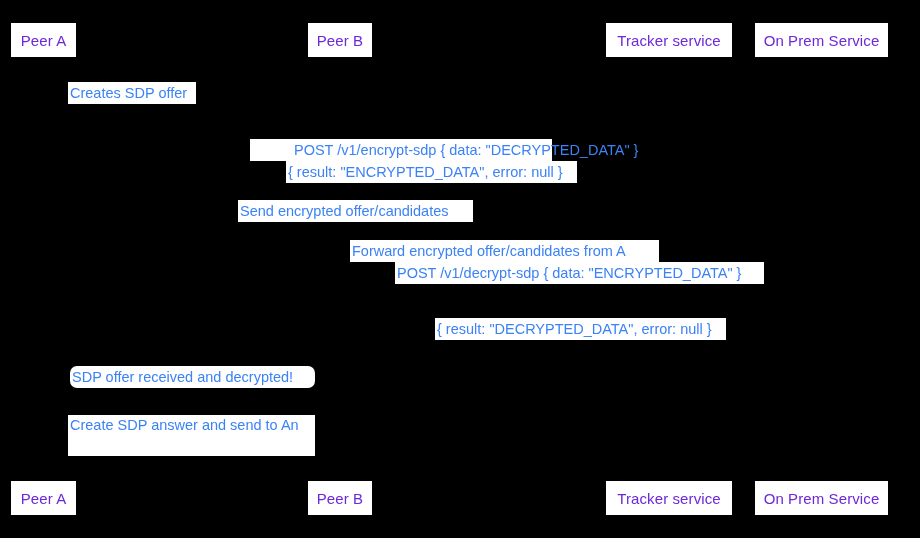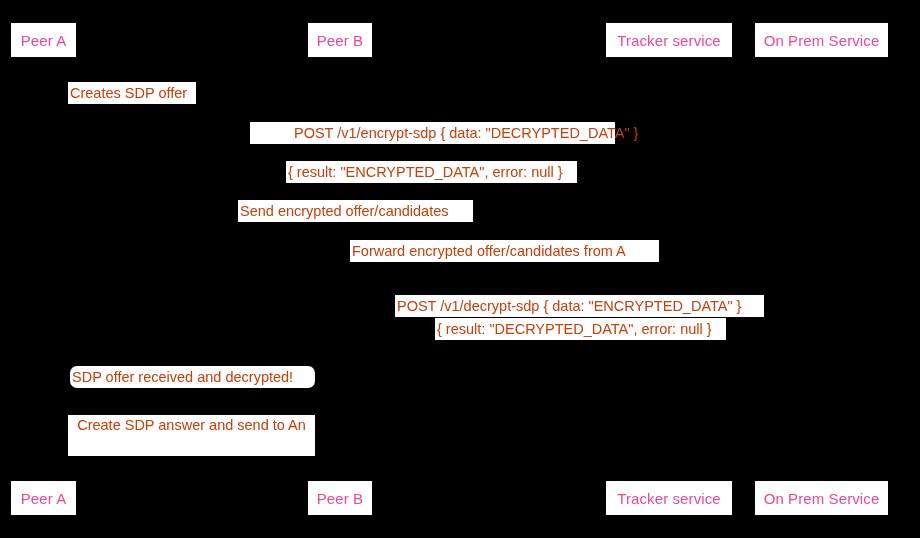--- a/index.html
+++ b/index.html
@@ -14,21 +14,21 @@
     height: 538px;
     background: #000000;
     overflow: hidden;
     font-family: "Liberation Sans", sans-serif;
   }
   
   .lifeline-box {
     position: absolute;
     box-sizing: border-box;
     background: #ffffff;
-    color: #ec4899;
+    color: #6d28d9;
     border: 1px solid #000000;
     font-size: 15px;
     line-height: 1;
     display: flex;
     align-items: center;
     justify-content: center;
     white-space: nowrap;
     letter-spacing: 0.1px;
   }
   
@@ -37,30 +37,29 @@
     width: 1px;
     background: #000000;
     top: 57px;
     height: 423px;
   }
   
   .msg {
     position: absolute;
     box-sizing: border-box;
     background: #ffffff;
-    color: #c2410c;
+    color: #3b82f6;
     font-size: 14.5px;
     line-height: 21px;
     padding: 1px 2px 0 2px;
     white-space: nowrap;
     letter-spacing: 0px;
   }
   .msg.two-line {
     white-space: normal;
-    text-align: center;
     line-height: 20px;
   }
 </style>
 </head>
 <body>
 
 <div id="canvas">
 
   <div class="lifeline-stem" style="left:43px;"></div>
   <div class="lifeline-stem" style="left:340px;"></div>
@@ -75,29 +74,29 @@
   </div>
   <div class="lifeline-box" style="left:605px; top:22px; width:128px; height:36px;">
     <span>Tracker service</span>
   </div>
   <div class="lifeline-box" style="left:754px; top:22px; width:135px; height:36px;">
     <span>On Prem Service</span>
   </div>
 
   <div class="msg" style="left:68px; top:82px; width:128px; height:22px;">Creates SDP offer</div>
 
-  <div class="msg" style="left:250px; top:122px; width:365px; height:22px;padding-left:44px;">POST /v1/encrypt-sdp { data: "DECRYPTED_DATA" }</div>
+  <div class="msg" style="left:250px; top:139px; width:302px; height:22px;padding-left:44px;">POST /v1/encrypt-sdp { data: "DECRYPTED_DATA" }</div>
 
   <div class="msg" style="left:286px; top:161px; width:291px; height:22px;">{ result: "ENCRYPTED_DATA", error: null }</div>
 
   <div class="msg" style="left:350px; top:240px; width:309px; height:22px;">Forward encrypted offer/candidates from A</div>
 
   <div class="msg" style="left:238px; top:200px; width:235px; height:22px;">Send encrypted offer/candidates</div>
 
-  <div class="msg" style="left:395px; top:295px; width:369px; height:22px;">POST /v1/decrypt-sdp { data: "ENCRYPTED_DATA" }</div>
+  <div class="msg" style="left:395px; top:262px; width:369px; height:22px;">POST /v1/decrypt-sdp { data: "ENCRYPTED_DATA" }</div>
 
   <div class="msg" style="left:435px; top:318px; width:291px; height:22px;">{ result: "DECRYPTED_DATA", error: null }</div>
 
   <div class="msg" style="left:70px; top:366px; width:245px; height:22px;border-radius:7px;">SDP offer received and decrypted!</div>
 
   <div class="msg two-line" style="left:68px; top:415px; width:247px; height:41px; padding-top:0;">
     <div>Create SDP answer and send to An</div>
   </div>
 
   <div class="lifeline-box" style="left:10px; top:480px; width:67px; height:36px;">

